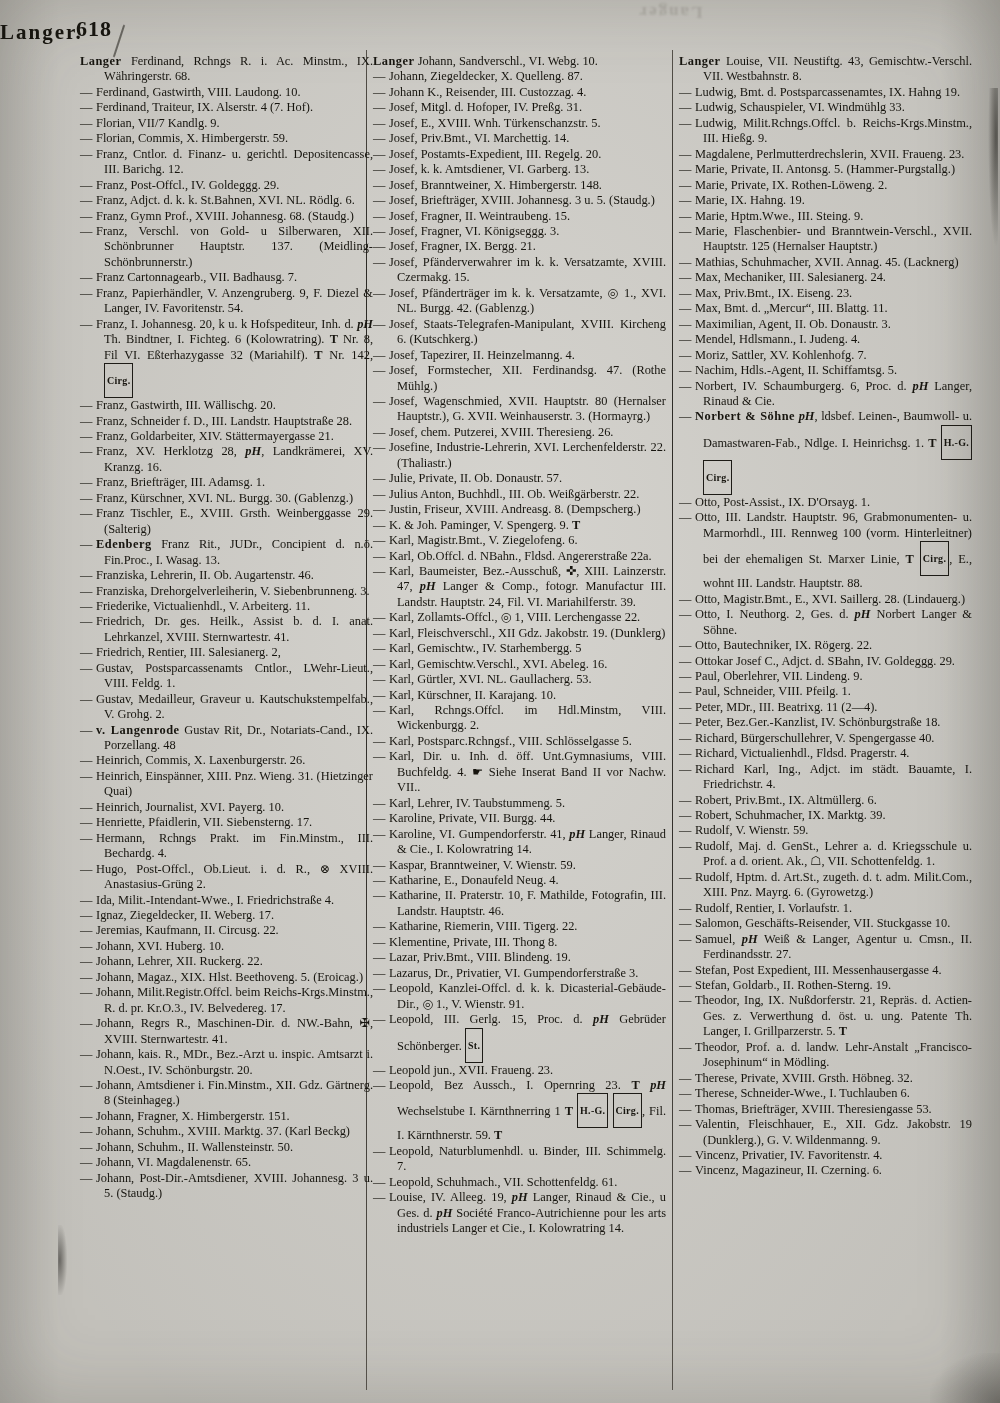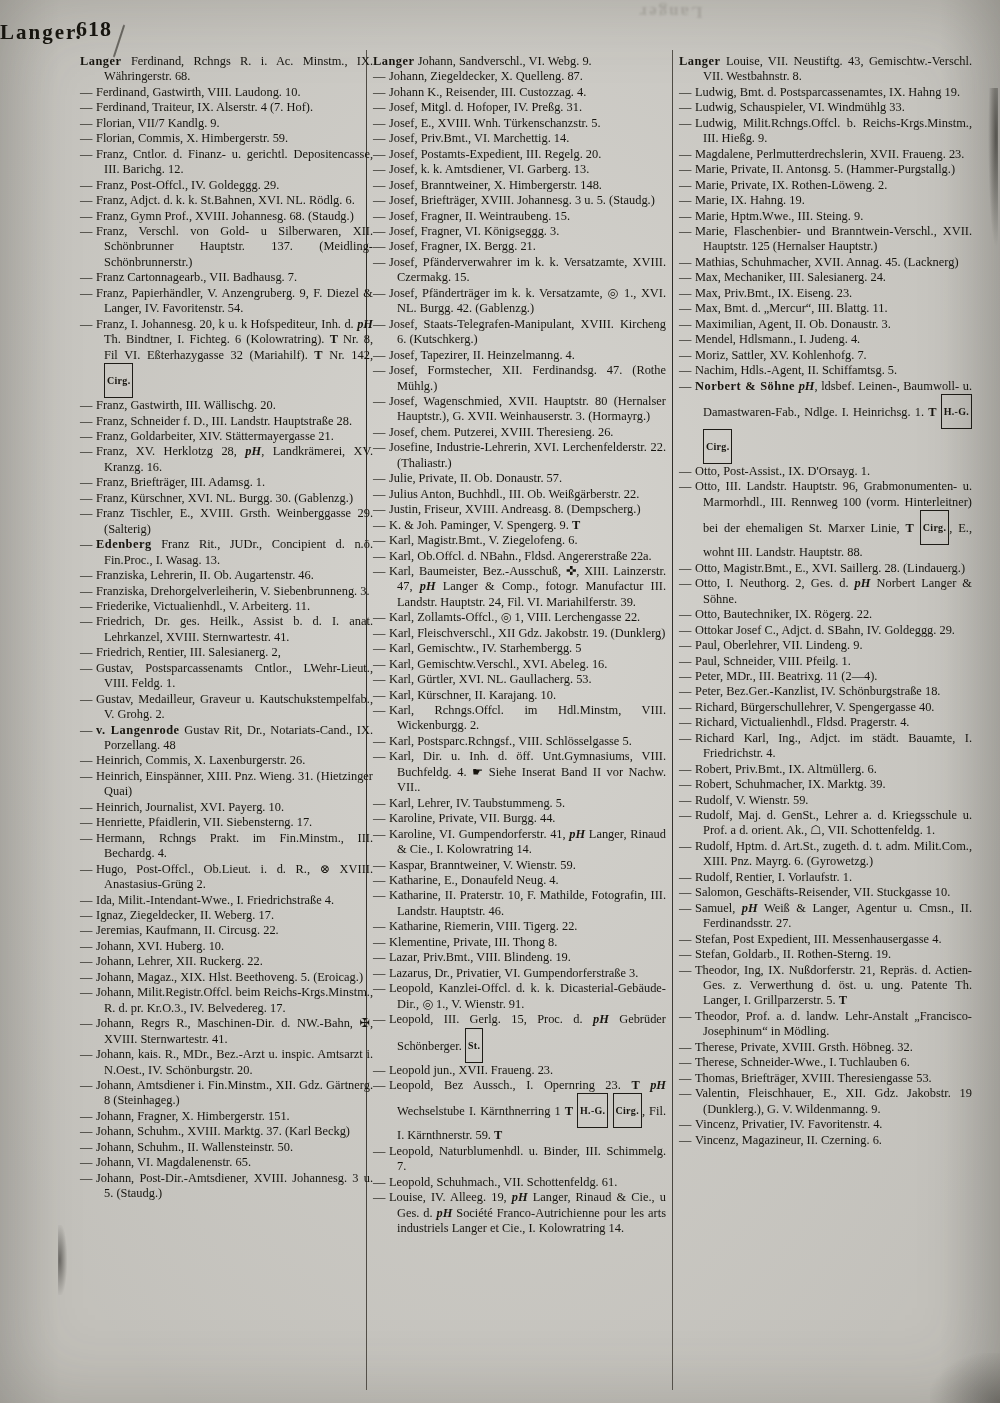--- a/index.html
+++ b/index.html
@@ -131,21 +131,21 @@
       <div class="entry"><span class="dash">—</span><span>Johann, Regrs R., Maschinen-Dir. d. NW.-Bahn, ✠, XVIII. Sternwartestr. 41.</span></div>
       <div class="entry"><span class="dash">—</span><span>Johann, kais. R., MDr., Bez.-Arzt u. inspic. Amtsarzt i. N.Oest., IV. Schönburgstr. 20.</span></div>
       <div class="entry"><span class="dash">—</span><span>Johann, Amtsdiener i. Fin.Minstm., XII. Gdz. Gärtnerg. 8 (Steinhageg.)</span></div>
       <div class="entry"><span class="dash">—</span><span>Johann, Fragner, X. Himbergerstr. 151.</span></div>
       <div class="entry"><span class="dash">—</span><span>Johann, Schuhm., XVIII. Marktg. 37. (Karl Beckg)</span></div>
       <div class="entry"><span class="dash">—</span><span>Johann, Schuhm., II. Wallensteinstr. 50.</span></div>
       <div class="entry"><span class="dash">—</span><span>Johann, VI. Magdalenenstr. 65.</span></div>
       <div class="entry"><span class="dash">—</span><span>Johann, Post-Dir.-Amtsdiener, XVIII. Johannesg. 3 u. 5. (Staudg.)</span></div>
     </div>
   <div class="col col-2">
-      <div class="entry"><span class="lead">Langer</span> <span>Johann, Sandverschl., VI. Webg. 9.</span></div>
+      <div class="entry"><span class="lead">Langer</span> <span>Johann, Sandverschl., VI. Webg. 10.</span></div>
       <div class="entry"><span class="dash">—</span><span>Johann, Ziegeldecker, X. Quelleng. 87.</span></div>
       <div class="entry"><span class="dash">—</span><span>Johann K., Reisender, III. Custozzag. 4.</span></div>
       <div class="entry"><span class="dash">—</span><span>Josef, Mitgl. d. Hofoper, IV. Preßg. 31.</span></div>
       <div class="entry"><span class="dash">—</span><span>Josef, E., XVIII. Wnh. Türkenschanzstr. 5.</span></div>
       <div class="entry"><span class="dash">—</span><span>Josef, Priv.Bmt., VI. Marchettig. 14.</span></div>
       <div class="entry"><span class="dash">—</span><span>Josef, Postamts-Expedient, III. Regelg. 20.</span></div>
       <div class="entry"><span class="dash">—</span><span>Josef, k. k. Amtsdiener, VI. Garberg. 13.</span></div>
       <div class="entry"><span class="dash">—</span><span>Josef, Branntweiner, X. Himbergerstr. 148.</span></div>
       <div class="entry"><span class="dash">—</span><span>Josef, Briefträger, XVIII. Johannesg. 3 u. 5. (Staudg.)</span></div>
       <div class="entry"><span class="dash">—</span><span>Josef, Fragner, II. Weintraubeng. 15.</span></div>
@@ -205,20 +205,21 @@
       <div class="entry"><span class="dash">—</span><span>Marie, Hptm.Wwe., III. Steing. 9.</span></div>
       <div class="entry"><span class="dash">—</span><span>Marie, Flaschenbier- und Branntwein-Verschl., XVII. Hauptstr. 125 (Hernalser Hauptstr.)</span></div>
       <div class="entry"><span class="dash">—</span><span>Mathias, Schuhmacher, XVII. Annag. 45. (Lacknerg)</span></div>
       <div class="entry"><span class="dash">—</span><span>Max, Mechaniker, III. Salesianerg. 24.</span></div>
       <div class="entry"><span class="dash">—</span><span>Max, Priv.Bmt., IX. Eiseng. 23.</span></div>
       <div class="entry"><span class="dash">—</span><span>Max, Bmt. d. „Mercur“, III. Blattg. 11.</span></div>
       <div class="entry"><span class="dash">—</span><span>Maximilian, Agent, II. Ob. Donaustr. 3.</span></div>
       <div class="entry"><span class="dash">—</span><span>Mendel, Hdlsmann., I. Judeng. 4.</span></div>
       <div class="entry"><span class="dash">—</span><span>Moriz, Sattler, XV. Kohlenhofg. 7.</span></div>
       <div class="entry"><span class="dash">—</span><span>Nachim, Hdls.-Agent, II. Schiffamtsg. 5.</span></div>
+      <div class="entry"><span class="dash">—</span><span>Norbert, IV. Schaumburgerg. 6, Proc. d. <span class="firm">pH</span> Langer, Rinaud &amp; Cie.</span></div>
       <div class="entry"><span class="dash">—</span><span class="lead">Norbert &amp; Söhne</span> <span><span class="firm">pH</span>, ldsbef. Leinen-, Baumwoll- u. Damastwaren-Fab., Ndlge. I. Heinrichsg. 1. <span class="tel">T</span> <span class="boxed">H.-G.</span> <span class="boxed">Cirg.</span></span></div>
       <div class="entry"><span class="dash">—</span><span>Otto, Post-Assist., IX. D'Orsayg. 1.</span></div>
       <div class="entry"><span class="dash">—</span><span>Otto, III. Landstr. Hauptstr. 96, Grabmonumenten- u. Marmorhdl., III. Rennweg 100 (vorm. Hinterleitner) bei der ehemaligen St. Marxer Linie, <span class="tel">T</span> <span class="boxed">Cirg.</span>, E., wohnt III. Landstr. Hauptstr. 88.</span></div>
       <div class="entry"><span class="dash">—</span><span>Otto, Magistr.Bmt., E., XVI. Saillerg. 28. (Lindauerg.)</span></div>
       <div class="entry"><span class="dash">—</span><span>Otto, I. Neuthorg. 2, Ges. d. <span class="firm">pH</span> Norbert Langer &amp; Söhne.</span></div>
       <div class="entry"><span class="dash">—</span><span>Otto, Bautechniker, IX. Rögerg. 22.</span></div>
       <div class="entry"><span class="dash">—</span><span>Ottokar Josef C., Adjct. d. SBahn, IV. Goldeggg. 29.</span></div>
       <div class="entry"><span class="dash">—</span><span>Paul, Oberlehrer, VII. Lindeng. 9.</span></div>
       <div class="entry"><span class="dash">—</span><span>Paul, Schneider, VIII. Pfeilg. 1.</span></div>
       <div class="entry"><span class="dash">—</span><span>Peter, MDr., III. Beatrixg. 11 (2—4).</span></div>

